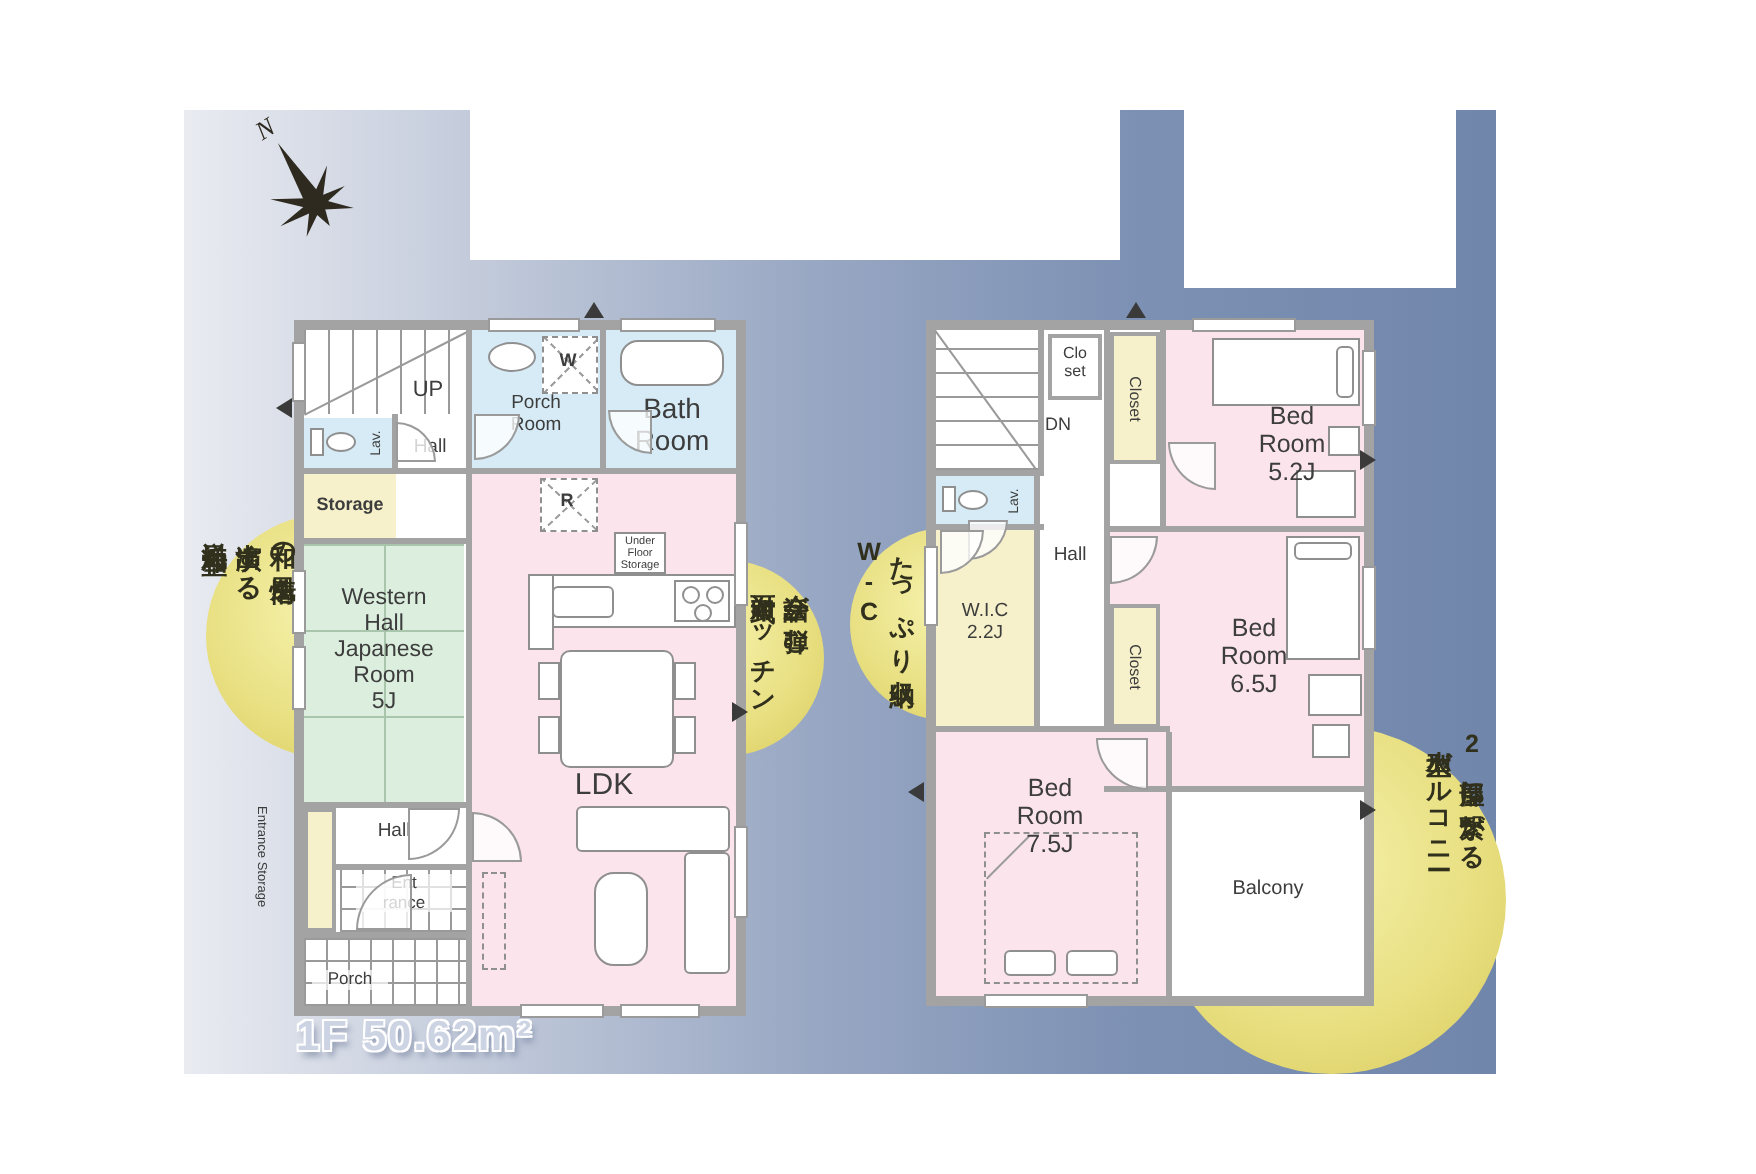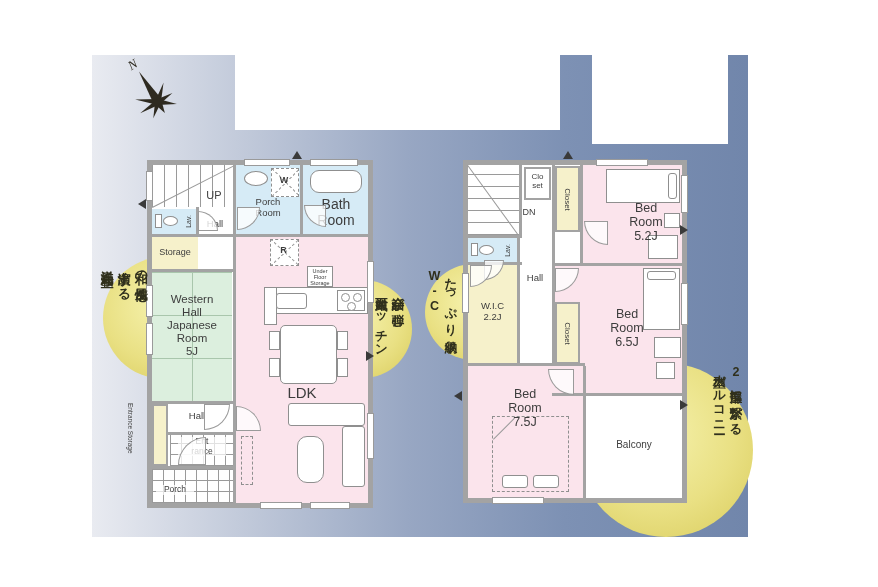--- a/index.html
+++ b/index.html
@@ -77,21 +77,21 @@
       <div class="xline" style="top:13px;transform:rotate(-45deg);"></div>
     </div>
     <div class="abs lbl" style="left:119px;top:10px;width:26px;font-size:9px;font-weight:bold;">W</div>
     <div class="abs lbl" style="left:86px;top:32px;width:60px;font-size:9.5px;">Porch
 Room</div>
     <div class="abs room blue" style="left:151px;top:0;width:65px;height:69px;"></div>
     <div class="abs furn" style="left:158px;top:5px;width:52px;height:23px;border-radius:9px;"></div>
     <div class="abs lbl" style="left:153px;top:32px;width:62px;font-size:14px;">Bath
 Room</div>
     <div class="abs room yellow" style="left:0;top:72px;width:46px;height:32px;"></div>
-    <div class="abs lbl" style="left:0;top:82px;width:46px;font-size:9px;">Storage</div>
+    <div class="abs lbl" style="left:0;top:82px;width:46px;font-size:9px;font-weight:bold;">Storage</div>
     <div class="abs room tatami" style="left:0;top:107px;width:80px;height:129px;"></div>
     <div class="abs lbl" style="left:0;top:128px;width:80px;font-size:11.5px;">Western
 Hall
 Japanese
 Room
 5J</div>
     <div class="abs room pink" style="left:84px;top:72px;width:132px;height:266px;"></div>
 
     <div class="abs xbox" style="left:118px;top:74px;width:27px;height:25px;">
       <div class="xline" style="top:12px;transform:rotate(43deg);"></div>
@@ -262,14 +262,15 @@
       <g transform="translate(46,52) rotate(-32)" fill="#2e2a20">
         <path d="M0 -36 L4.5 -2 L0 13 L-4.5 -2 Z"></path>
         <path d="M0 -20 L3 0 L0 17 L-3 0 Z" transform="rotate(48)"></path>
         <path d="M0 -23 L3 0 L0 19 L-3 0 Z" transform="rotate(-52)"></path>
         <path d="M0 -17 L3 0 L0 21 L-3 0 Z" transform="rotate(90)"></path>
         <text x="-6" y="-41" font-size="13" font-style="italic" font-family="Liberation Serif, serif" fill="#2e2a20">N</text>
       </g>
     </svg>
   </div>
 
+  <div class="abs arealbl" style="left:148px;top:507px;">1F 50.62m²</div>
 
 </div>
 
 </body></html>

